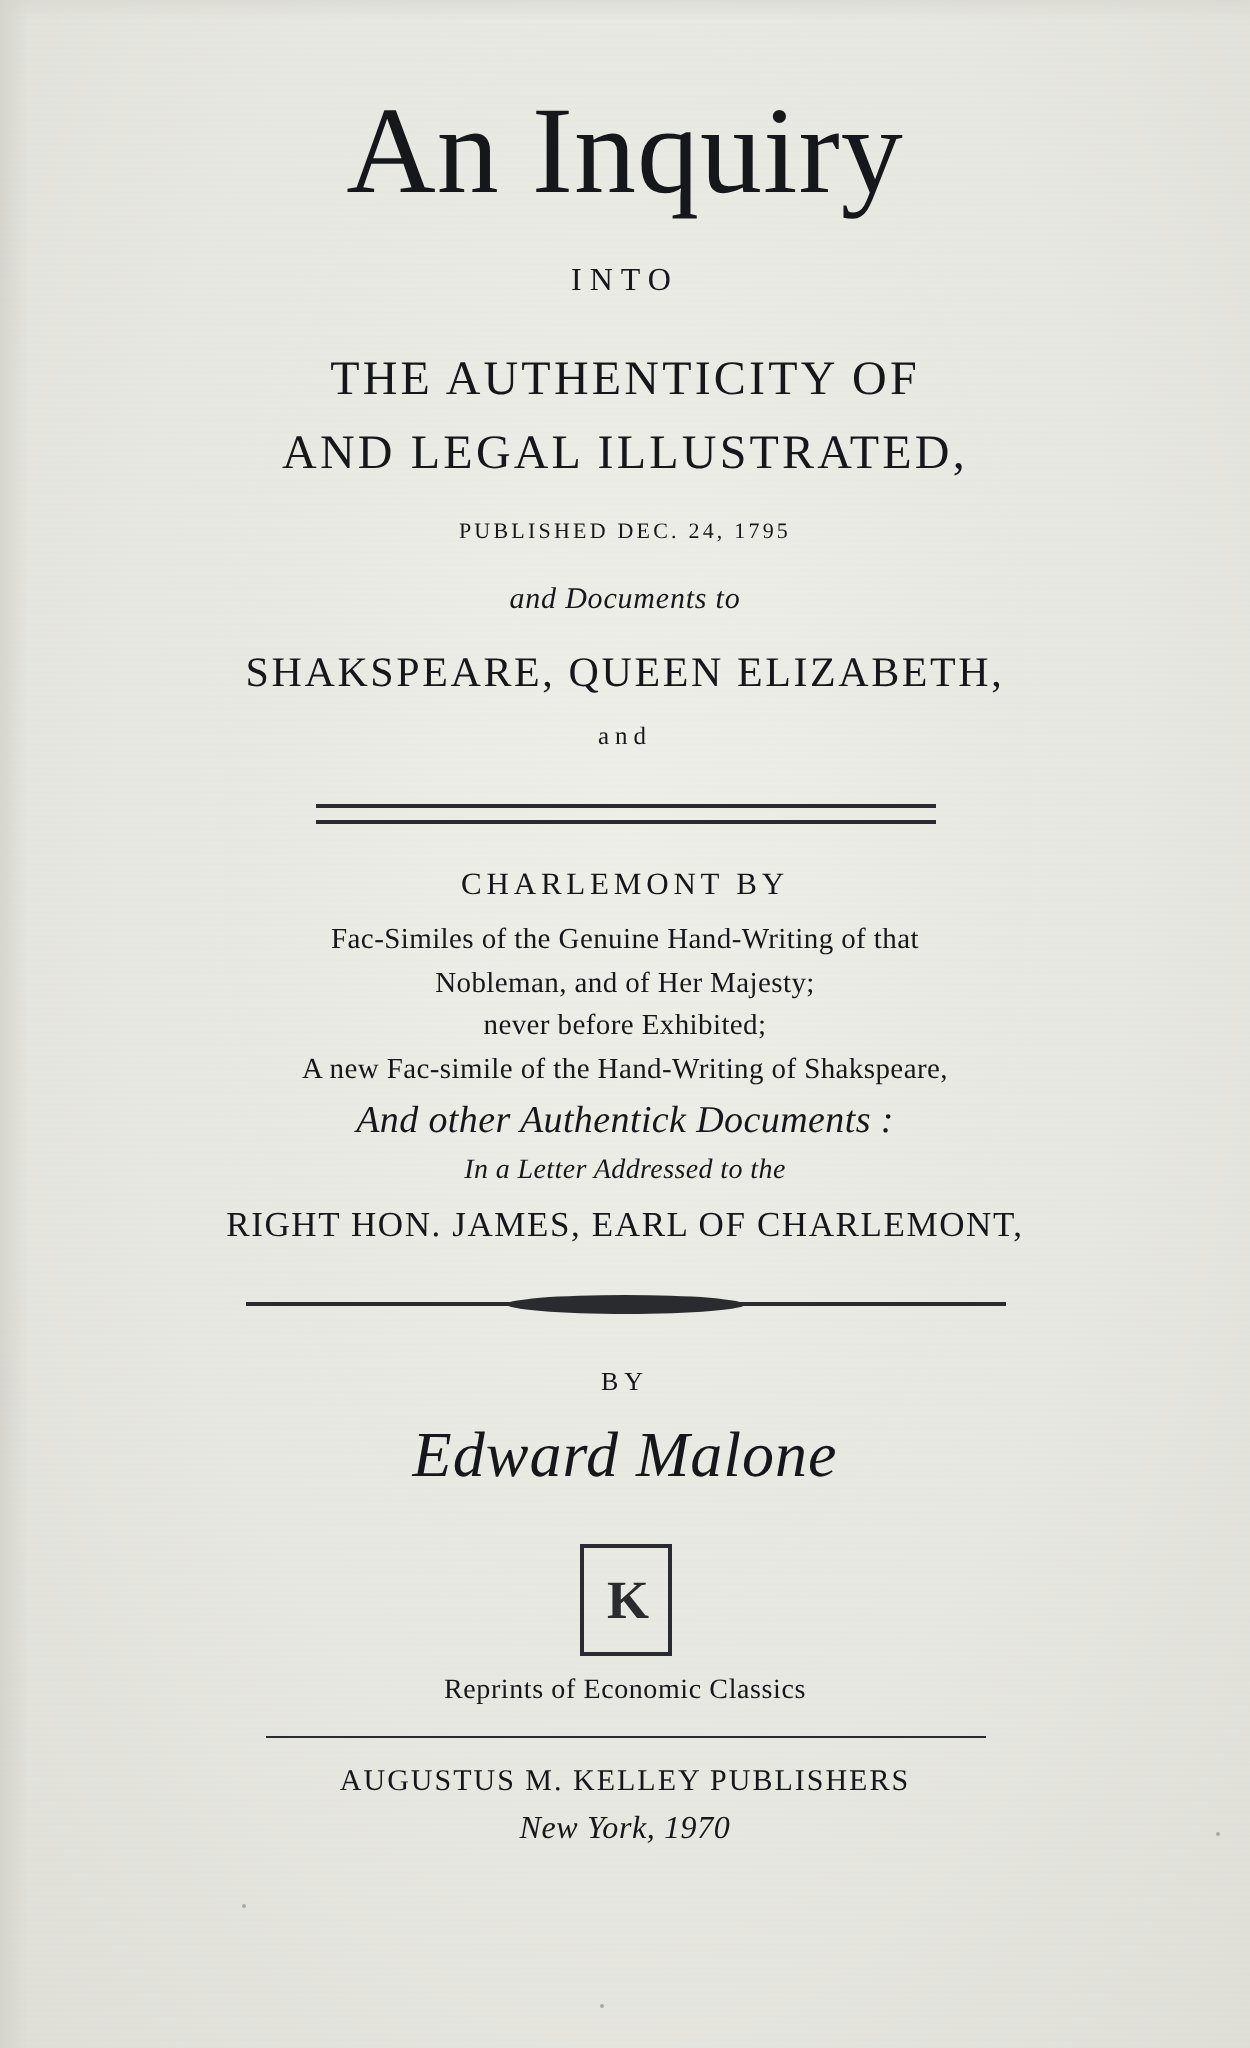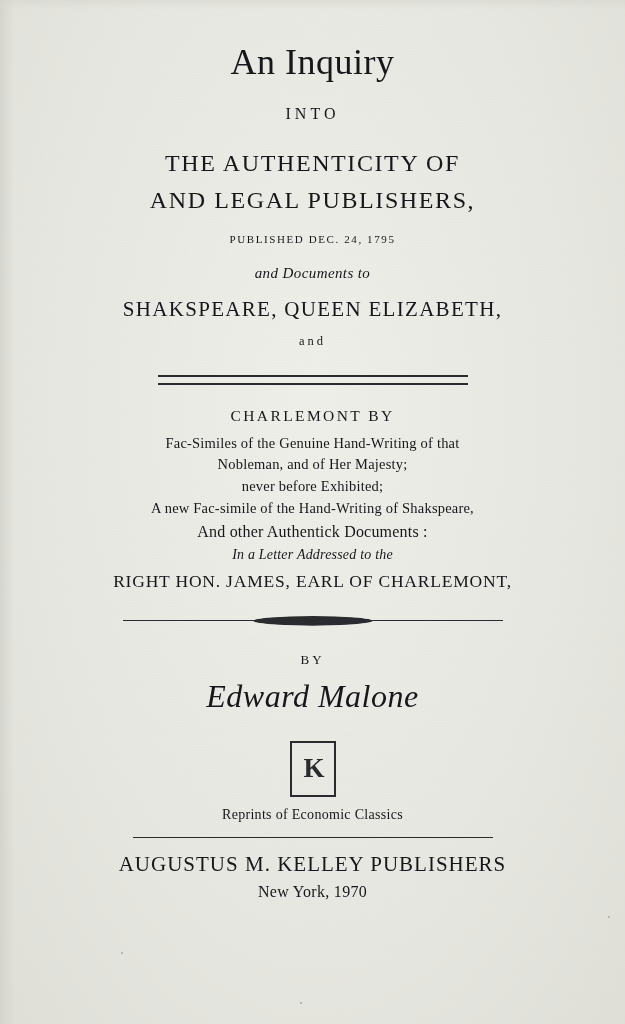--- a/index.html
+++ b/index.html
@@ -47,21 +47,21 @@
     opacity: .6;
   }
   .content {
     position: relative;
     z-index: 2;
     padding: 36px 42px 0 42px;
     text-align: center;
   }
 
   .title-main {
-    font-size: 36px;
+    font-size: 62px;
     line-height: 1.05;
     letter-spacing: 0.5px;
     margin-top: 8px;
     margin-bottom: 23px;
     font-weight: normal;
   }
   .into {
     font-size: 16px;
     letter-spacing: 4px;
     margin: 18px 0 22px 0;
@@ -111,21 +111,22 @@
     font-size: 15.5px;
     letter-spacing: 2.4px;
     margin-bottom: 8px;
   }
   .illus-line {
     font-size: 14.5px;
     line-height: 1.5;
     letter-spacing: .2px;
   }
   .illus-line.small {
-    font-size: 16px;
+    font-size: 19px;
+    font-style: italic;
   }
   .illus-line.italic {
     font-style: italic;
     font-size: 14px;
   }
   .charlemont {
     font-size: 17.5px;
     letter-spacing: .8px;
     margin-top: 6px;
   }
@@ -188,24 +189,25 @@
     font-size: 14px;
     letter-spacing: .3px;
     margin-bottom: 14px;
   }
   .rule-thin {
     width: 360px;
     margin: 0 auto 14px auto;
     border-top: 1.6px solid #2a2b2e;
   }
   .publisher {
-    font-size: 21px;
+    font-size: 15px;
     letter-spacing: 1px;
   }
   .city {
+    font-style: italic;
     font-size: 16px;
     margin-top: 6px;
     letter-spacing: .3px;
   }
   .speck {
     position: absolute;
     width: 2px;
     height: 2px;
     background: #9b9b93;
     border-radius: 50%;
@@ -223,21 +225,21 @@
   <div class="speck" style="left:300px; top:1002px;"></div>
   <div class="speck" style="left:608px; top:916px;"></div>
 
   <div class="content">
 
     <div class="title-main">An Inquiry</div>
 
     <div class="into">INTO</div>
 
     <div class="line-caps">THE AUTHENTICITY OF</div>
-    <div class="line-caps">AND LEGAL PUBLISHERS,</div>
+    <div class="line-caps">AND LEGAL ILLUSTRATED,</div>
 
     <div class="published">PUBLISHED DEC. 24, 1795</div>
 
     <div class="attributed">and Documents to</div>
     <div class="names">SHAKSPEARE, QUEEN ELIZABETH,</div>
     <div class="and-small">and</div>
 
     <div class="rule-double"></div>
 
     <div class="illus-head">CHARLEMONT BY</div>

